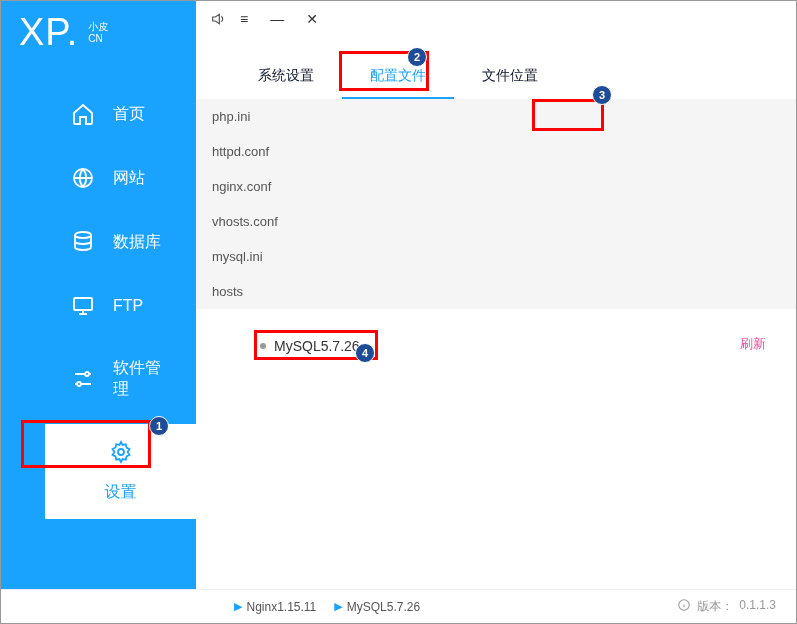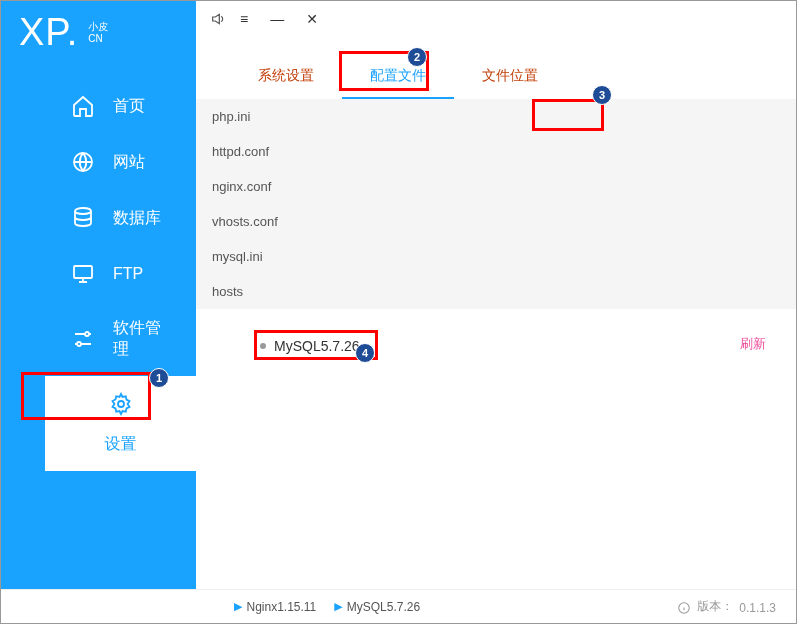--- a/index.html
+++ b/index.html
@@ -1,44 +1,44 @@
 <!DOCTYPE html>
 <html><head>
   <meta charset="utf-8">
   <style>
     * { margin: 0; padding: 0; box-sizing: border-box; font-family: "Microsoft YaHei", Arial, sans-serif; }
     body { width: 797px; height: 624px; border: 1px solid #999; display: flex; flex-direction: column; background: #fff; }
     .main-area { display: flex; flex: 1; overflow: hidden; }
-    .sidebar { width: 195px; background: #1aa2ff; display: flex; flex-direction: column; color: #fff; }
+    .sidebar { width: 195px; background: #1aa2ff; display: flex; flex-direction: column; color: #fff; gap: 8px; }
     .logo { padding: 10px 18px 24px 18px; display: flex; align-items: center; gap: 6px; }
     .logo-xp { font-size: 38px; font-weight: 400; letter-spacing: 1px; }
     .logo-cn { display: flex; flex-direction: column; font-size: 10px; line-height: 1.2; margin-left: 4px; }
     .nav-item { display: flex; align-items: center; gap: 18px; padding: 16px 26px; font-size: 16px; cursor: pointer; color: #fff; margin-left: 44px; }
     .nav-item svg { width: 24px; height: 24px; flex-shrink: 0; }
     .nav-item.active { background: #fff; color: #1aa2ff; flex-direction: column; }
     .nav-item.active svg { stroke: #1aa2ff; }
     .content { flex: 1; display: flex; flex-direction: column; background: #fff; }
     .topbar { height: 36px; display: flex; align-items: center; padding: 0 14px; gap: 10px; font-size: 12px; color: #333; }
     .topbar .speaker { width: 16px; height: 16px; flex-shrink: 0; }
     .topbar-text { flex: 1; color: #333; }
     .win-controls { display: flex; gap: 14px; align-items: center; }
     .win-controls span { cursor: pointer; font-size: 14px; padding: 0 4px; }
     .tabs { display: flex; padding: 18px 34px 0 34px; gap: 0; }
-    .tab { padding: 12px 28px; font-size: 14px; color: #c2410c; cursor: pointer; border-bottom: 2px solid transparent; }
+    .tab { padding: 12px 28px; font-size: 14px; color: #0f172a; cursor: pointer; border-bottom: 2px solid transparent; }
     .tab.active { color: #1aa2ff; border-bottom-color: #1aa2ff; }
     .subtabs { background: #f5f5f5; padding: 10px 16px; display: flex; gap: 20px; font-size: 13px; color: #555; flex-direction: column; }
     .subtab { cursor: pointer; }
     .content-body { flex: 1; padding: 26px 40px; position: relative; }
     .list-item { display: flex; align-items: center; gap: 8px; color: #333; font-size: 14px; cursor: pointer; }
     .list-item .dot { width: 6px; height: 6px; background: #999; border-radius: 50%; }
     .refresh { position: absolute; right: 30px; top: 26px; font-size: 13px; color: #ec4899; cursor: pointer; }
     .statusbar { height: 34px; border-top: 1px solid #eee; display: flex; align-items: center; padding: 0 20px; font-size: 12px; color: #555; gap: 18px; }
     .status-item { display: flex; align-items: center; gap: 4px; cursor: pointer; }
     .status-item .play { color: #1aa2ff; font-size: 11px; }
-    .version { margin-left: auto; display: flex; align-items: flex-end; gap: 6px; color: #999; }
+    .version { margin-left: auto; display: flex; align-items: flex-start; gap: 6px; color: #999; }
     .version svg { width: 14px; height: 14px; }
     .annot { position: absolute; border: 3px solid red; pointer-events: none; }
     .annot-badge { position: absolute; width: 20px; height: 20px; border-radius: 50%; background: #1f4c96; color: #fff; font-size: 11px; font-weight: bold; display: flex; align-items: center; justify-content: center; border: 1px solid #fff; pointer-events: none; }
     .content-wrap { position: relative; flex: 1; display: flex; flex-direction: column; }
   </style>
 </head>
 <body>
 
 <div class="main-area">
   <div class="sidebar">

